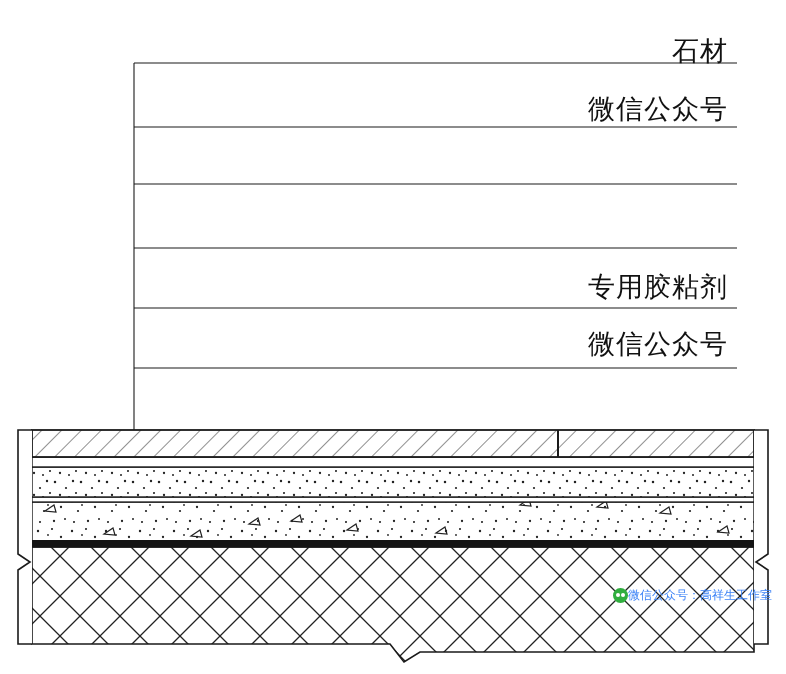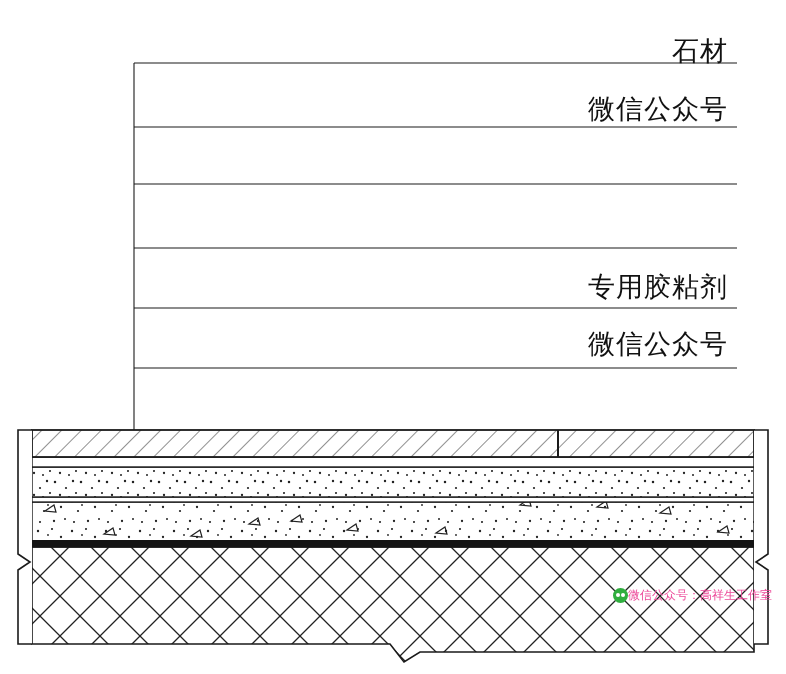--- a/index.html
+++ b/index.html
@@ -33,21 +33,21 @@
     letter-spacing: 1px;
   }
   .watermark {
     position: absolute;
     right: 14px;
     bottom: 10px;
     display: flex;
     align-items: center;
     font-family: "Liberation Sans", sans-serif;
     font-size: 12px;
-    color: #ec4899;
+    color: #3b82f6;
   }
   .wm-badge {
     width: 15px;
     height: 15px;
     border-radius: 50%;
     background: #2fae3e;
     position: relative;
     flex: none;
   }
   .wm-badge:before {

